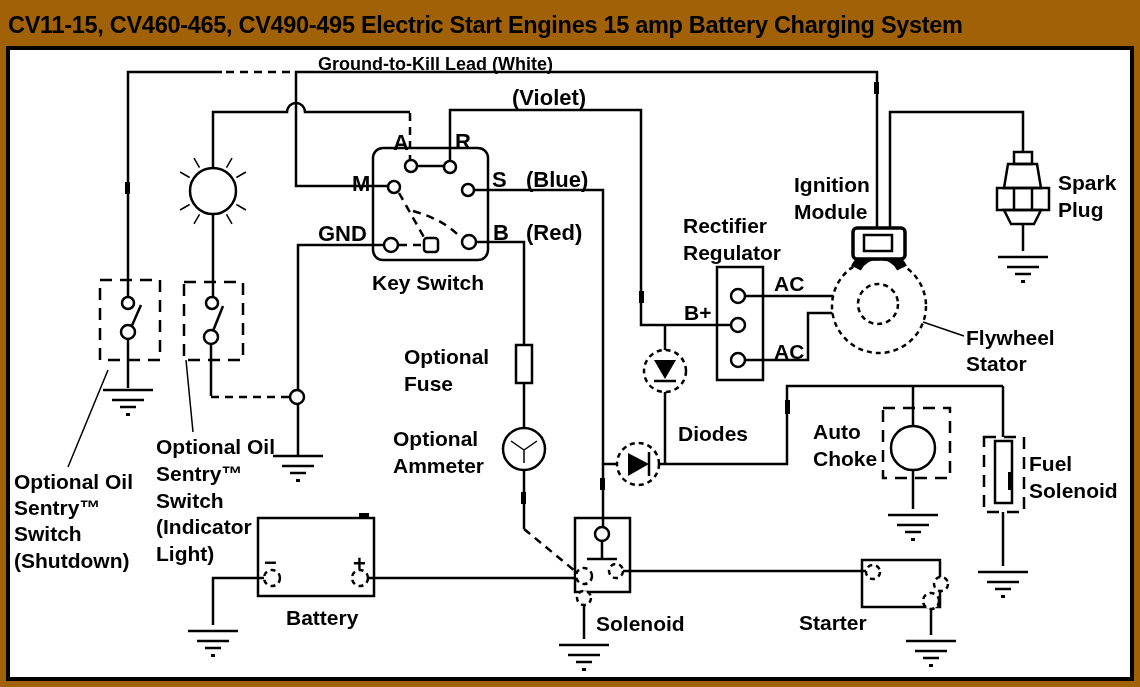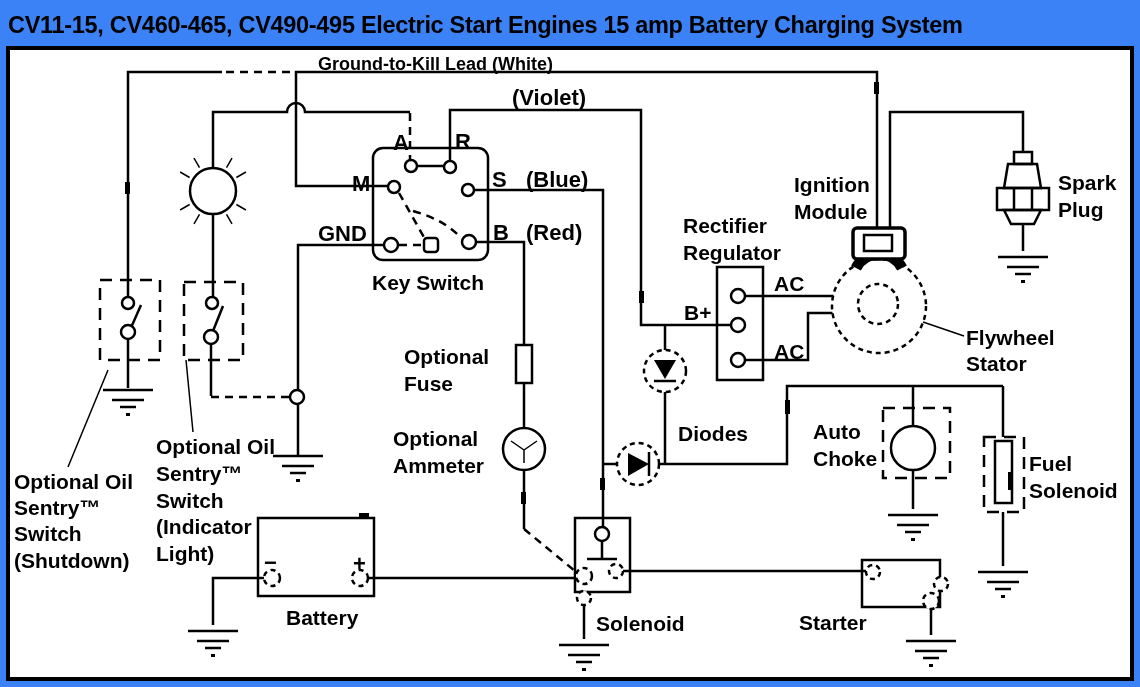--- a/index.html
+++ b/index.html
@@ -1,16 +1,16 @@
 <!DOCTYPE html>
 <html><head>
 <meta charset="utf-8">
 <style>
   html,body{margin:0;padding:0;background:#ffffff;}
-  .stage{width:1140px;height:687px;position:relative;background:#3b82f6;
+  .stage{width:1140px;height:687px;position:relative;background:#a16207;
          font-family:"Liberation Sans", sans-serif;}
   svg{display:block;}
   text{font-family:"Liberation Sans", sans-serif;font-weight:bold;fill:#000;}
   .lbl{font-size:21px;}
   .lbl-s{font-size:18px;}
   .term{font-size:22px;}
   .wire{stroke:#000;stroke-width:2.5;fill:none;}
   .wire-thin{stroke:#000;stroke-width:1.5;fill:none;}
   .dashw{stroke:#000;stroke-width:2.5;fill:none;stroke-dasharray:8 6;}
   .dashbox{stroke:#000;stroke-width:2.5;fill:none;stroke-dasharray:12 8;}

